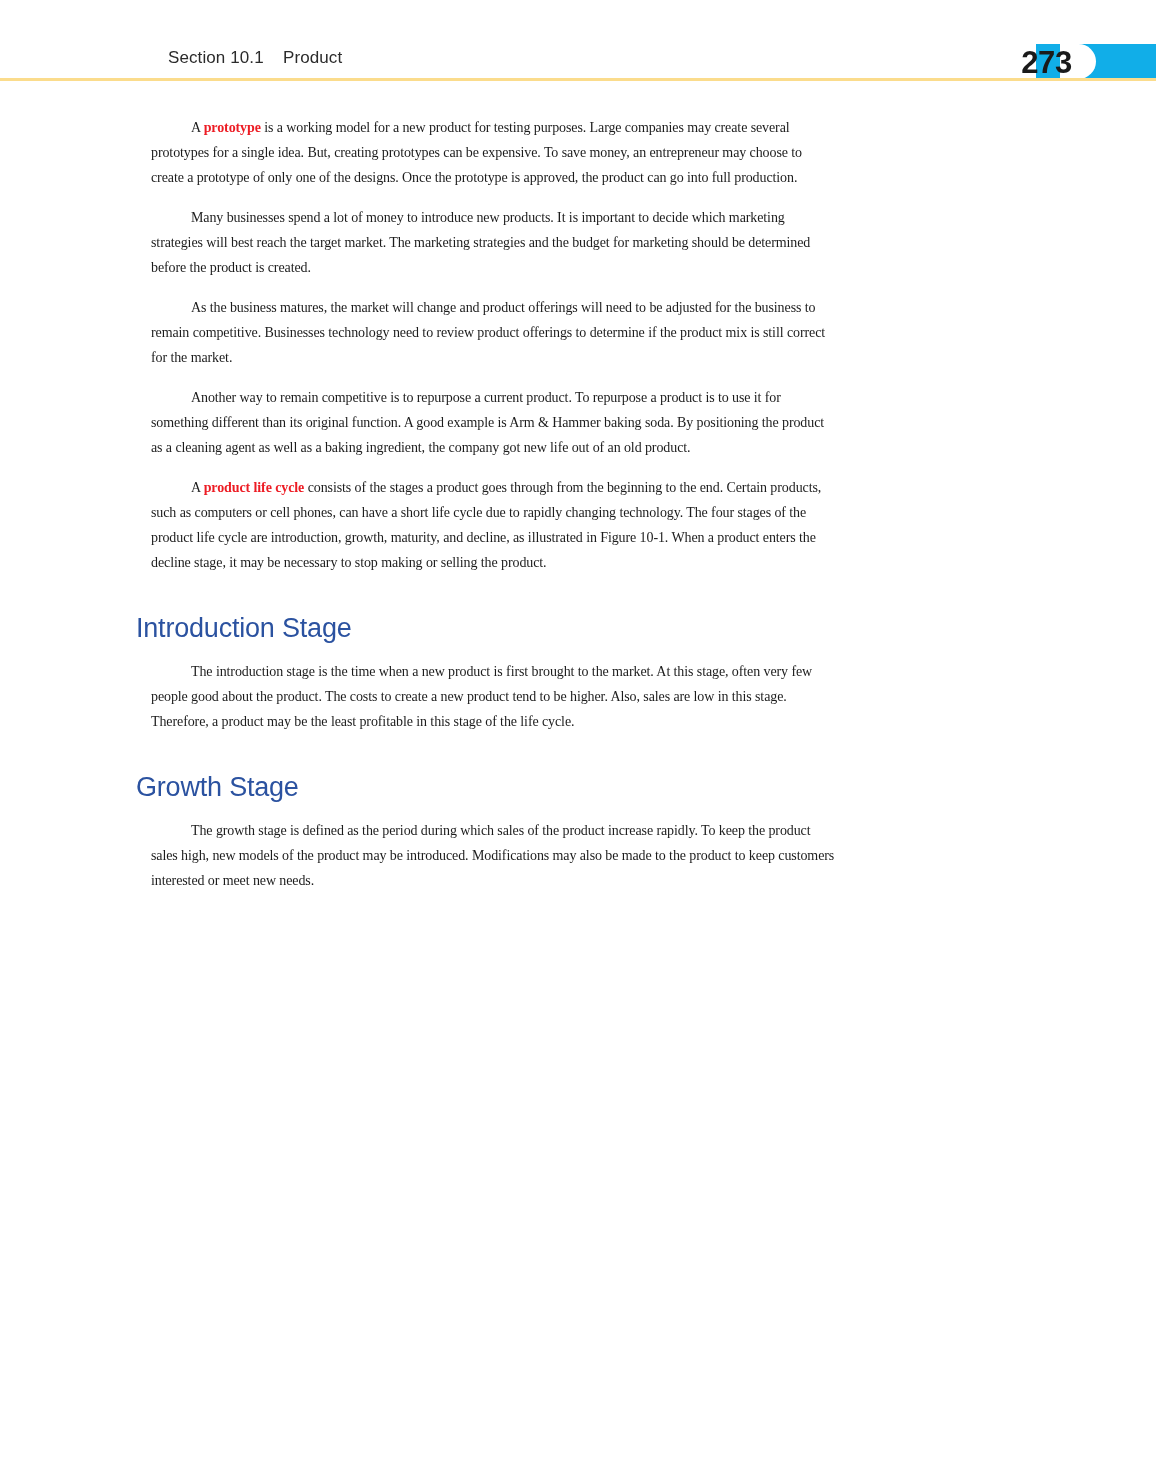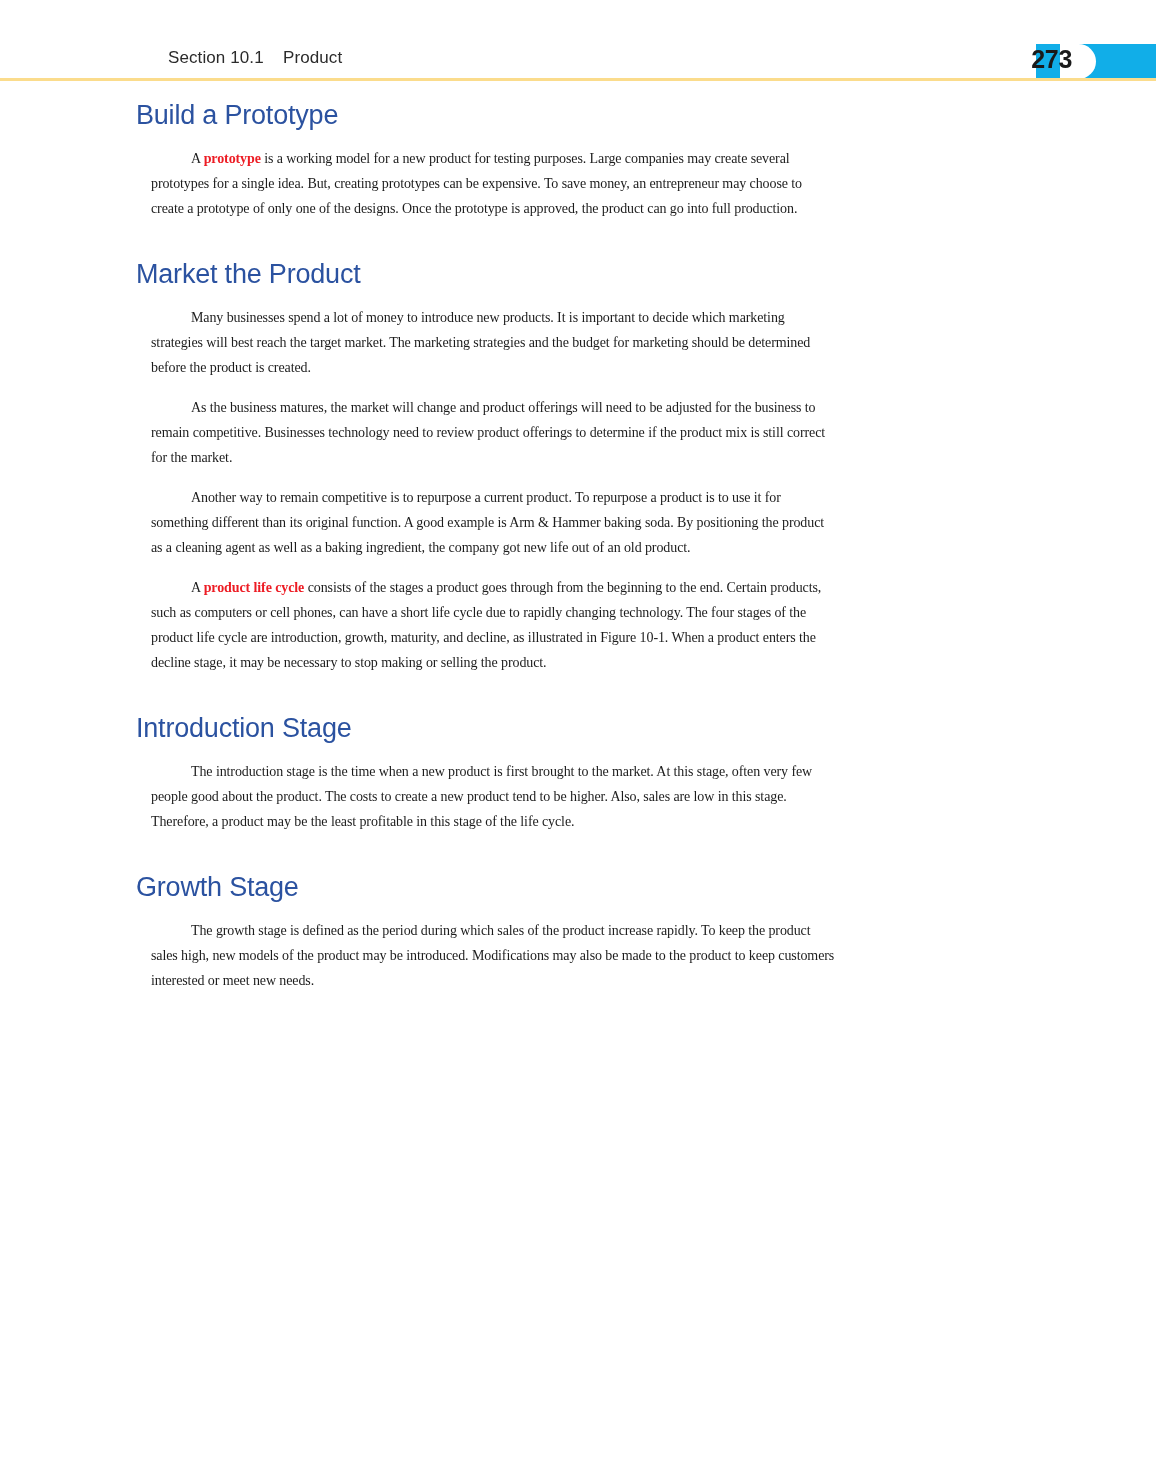--- a/index.html
+++ b/index.html
@@ -51,21 +51,21 @@
     background: #ffffff;
     border-top-right-radius: 20px;
     border-bottom-right-radius: 20px;
   }
   .folio-number {
     position: absolute;
     right: 84px;
     top: 45px;
     font-family: "Liberation Sans", sans-serif;
     font-weight: bold;
-    font-size: 25px;
+    font-size: 31px;
     color: #1a1a1a;
     letter-spacing: -0.3px;
     text-align: right;
   }
   .header-rule {
     position: absolute;
     left: 0;
     top: 78px;
     width: 1156px;
     height: 3px;
@@ -128,23 +128,21 @@
 
 <div class="page-header">
   <div class="running-head">Section 10.1    Product</div>
   <div class="folio-block"></div>
   <div class="folio-notch"></div>
   <div class="folio-number">273</div>
   <div class="header-rule"></div>
 </div>
 
 <div class="content" id="content-column">
-    <h2 class="section-head">Build a Prototype</h2>
     <p class="body"><span>A </span><span class="term">prototype</span><span> is a working model for a new product for testing purposes. Large companies may create several prototypes for a single idea. But, creating prototypes can be expensive. To save money, an entrepreneur may choose to create a prototype of only one of the designs. Once the prototype is approved, the product can go into full production.</span></p>
-    <h2 class="section-head spaced">Market the Product</h2>
     <p class="body"><span>Many businesses spend a lot of money to introduce new products. It is important to decide which marketing strategies will best reach the target market. The marketing strategies and the budget for marketing should be determined before the product is created.</span></p>
     <p class="body"><span>As the business matures, the market will change and product offerings will need to be adjusted for the business to remain competitive. Businesses technology need to review product offerings to determine if the product mix is still correct for the market.</span></p>
     <p class="body"><span>Another way to remain competitive is to repurpose a current product. To </span><span class="ital">repurpose</span><span> a product is to use it for something different than its original function. A good example is Arm &amp; Hammer baking soda. By positioning the product as a cleaning agent as well as a baking ingredient, the company got new life out of an old product.</span></p>
     <p class="body"><span>A </span><span class="term">product life cycle</span><span> consists of the stages a product goes through from the beginning to the end. Certain products, such as computers or cell phones, can have a short life cycle due to rapidly changing technology. The four stages of the product life cycle are introduction, growth, maturity, and decline, as illustrated in Figure 10-1. When a product enters the decline stage, it may be necessary to stop making or selling the product.</span></p>
     <h2 class="section-head spaced">Introduction Stage</h2>
     <p class="body"><span>The </span><span class="ital">introduction stage</span><span> is the time when a new product is first brought to the market. At this stage, often very few people good about the product. The costs to create a new product tend to be higher. Also, sales are low in this stage. Therefore, a product may be the least profitable in this stage of the life cycle.</span></p>
     <h2 class="section-head spaced">Growth Stage</h2>
     <p class="body"><span>The </span><span class="ital">growth stage</span><span> is defined as the period during which sales of the product increase rapidly. To keep the product sales high, new models of the product may be introduced. Modifications may also be made to the product to keep customers interested or meet new needs.</span></p>
   </div>
 

